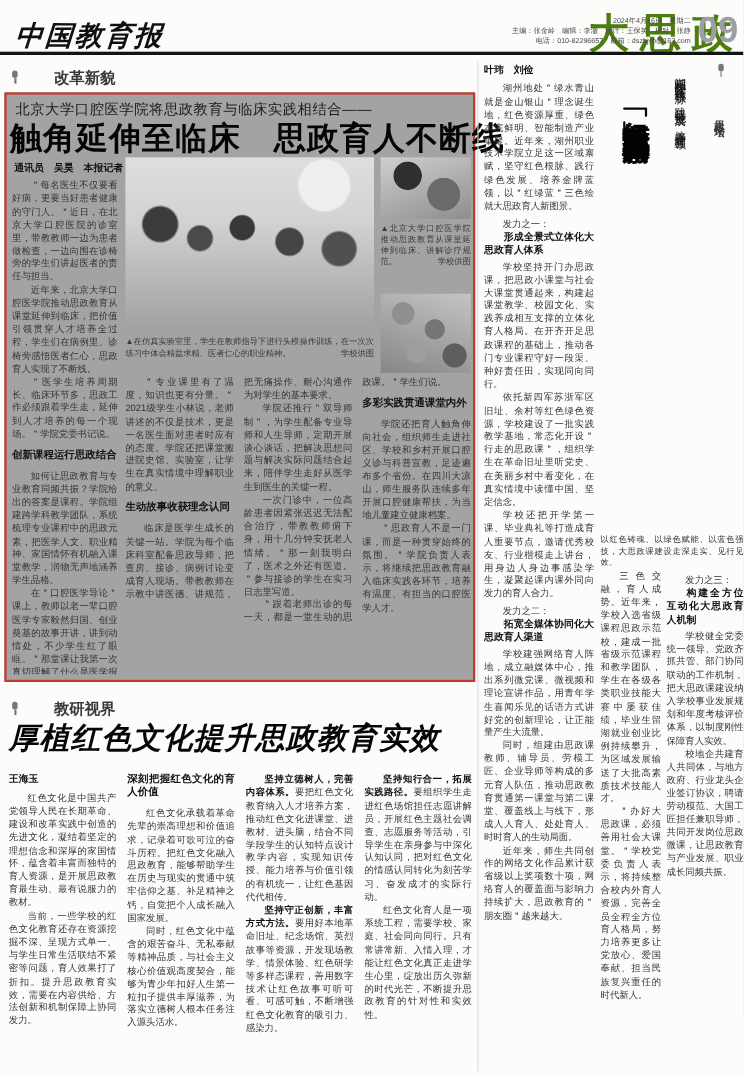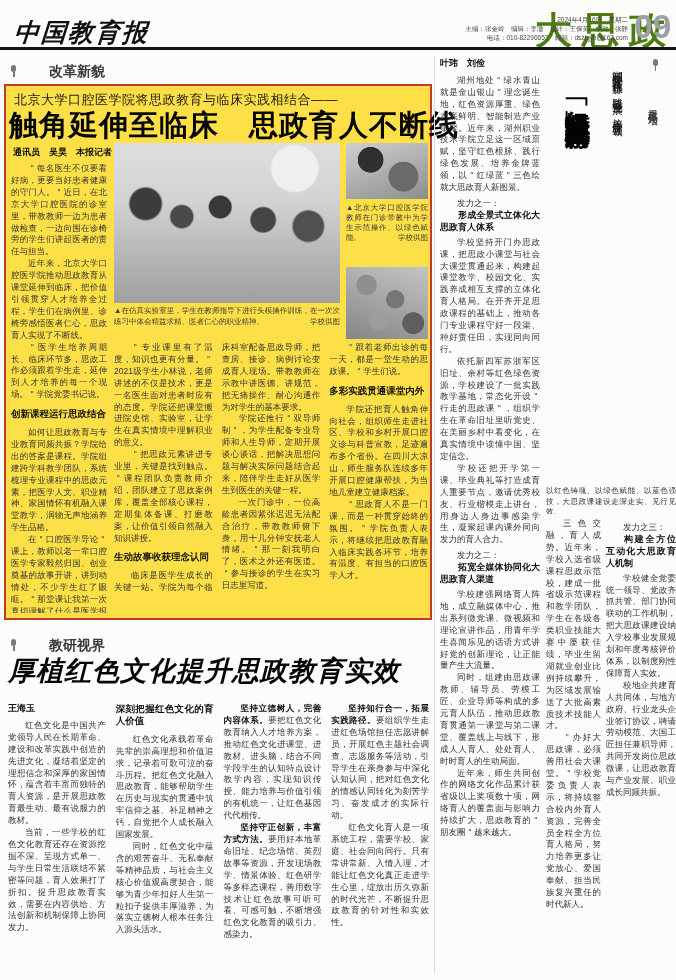--- a/index.html
+++ b/index.html
@@ -19,21 +19,21 @@
   .para { text-indent:2em; }
   .sub { font-weight:bold; font-size:9.5px; color:#111; margin:7px 0; text-indent:0; }
   .byl { font-weight:bold; font-size:9px; color:#111; margin-bottom:5px; }
   .lead-b { font-weight:bold; color:#111; }
   .micon { display:inline-block; position:relative; width:7px; height:13px; margin-right:4px; vertical-align:-2px; }
   .micon::before { content:''; position:absolute; left:1px; top:0; width:5px; height:7px; background:#787878; border-radius:2.5px; }
   .micon::after { content:''; position:absolute; left:3px; top:7px; width:1.5px; height:5px; background:#787878; box-shadow:-2px 4px 0 -1.2px #787878, 2px 4px 0 -1.2px #787878; }
   .label-txt { font-size:14px; font-weight:bold; color:#3a3a3a;padding-left:28px; }
 
   
-  .red-box { position:absolute; left:4px; top:84px; width:428px; height:536px; border:2px solid #c5392b; background:#fde047; }
+  .red-box { position:absolute; left:4px; top:84px; width:428px; height:536px; border:2px solid #c5392b; background:#a3a3a3; }
   .m-label { position:absolute; left:10px; top:62px; }
   .m-shoulder { position:absolute; left:8px; top:5px; font-size:13px; color:#1b1b1b; letter-spacing:0.5px; }
   .m-headline { position:absolute; left:3px; top:20px; font-size:29px; font-weight:bold; letter-spacing:1px; white-space:nowrap; color:#050505; }
   .m-byline { position:absolute; left:7px; top:60px; }
   .m-col1 { position:absolute; left:5px; top:77px; width:96px; height:450px; overflow:hidden; }
   .photo { background-color:#c9c9c9; }
   .photo-a { position:absolute; left:108px; top:57px; width:226px; height:160px;
     background:
       radial-gradient(circle at 80% 16%, #efefef 0 10%, rgba(0,0,0,0) 11%),
       radial-gradient(circle at 14% 38%, #3c3c3c 0 7%, rgba(0,0,0,0) 8%),
@@ -107,32 +107,31 @@
       <p class="para">近年来，北京大学口腔医学院推动思政教育从课堂延伸到临床，把价值引领贯穿人才培养全过程，学生们在病例里、诊椅旁感悟医者仁心，思政育人实现了不断线。</p>
       <p class="para">＂医学生培养周期长、临床环节多，思政工作必须跟着学生走，延伸到人才培养的每一个现场。＂学院党委书记说。</p>
       <div class="sub">创新课程运行思政结合</div>
       <p class="para">如何让思政教育与专业教育同频共振？学院给出的答案是课程。学院组建跨学科教学团队，系统梳理专业课程中的思政元素，把医学人文、职业精神、家国情怀有机融入课堂教学，润物无声地涵养学生品格。</p>
       <p class="para">在＂口腔医学导论＂课上，教师以老一辈口腔医学专家毅然归国、创业奠基的故事开讲，讲到动情处，不少学生红了眼眶。＂那堂课让我第一次真切理解了什么是医学报国。＂一名学生说。</p>
     </div>
 
     <div class="photo photo-a"></div>
     <div class="photo photo-b"></div>
     <div class="cap-side">
-      <span>▲北京大学口腔医学院教师在门诊带教中为学生示范操作、以绿色赋能。</span>
+      <span>▲北京大学口腔医学院推动思政教育从课堂延伸到临床、讲解诊疗规范。</span>
       <span class="credit">学校供图</span>
     </div>
     <div class="photo photo-d"></div>
     <div class="cap-main">
       <span>▲在仿真实验室里，学生在教师指导下进行头模操作训练，在一次次练习中体会精益求精、医者仁心的职业精神。</span>
       <span class="credit">学校供图</span>
     </div>
 
     <div class="m-cols3 txt">
       <p class="para">＂专业课里有了温度，知识也更有分量。＂2021级学生小林说，老师讲述的不仅是技术，更是一名医生面对患者时应有的态度。学院还把课堂搬进院史馆、实验室，让学生在真实情境中理解职业的意义。</p>
-      <p class="para">＂把思政元素讲进专业里，关键是找到触点。＂课程团队负责教师介绍，团队建立了思政案例库，覆盖全部核心课程，定期集体备课、打磨教案，让价值引领自然融入知识讲授。</p>
       <div class="sub">生动故事收获理念认同</div>
       <p class="para">临床是医学生成长的关键一站。学院为每个临床科室配备思政导师，把查房、接诊、病例讨论变成育人现场。带教教师在示教中讲医德、讲规范，把无痛操作、耐心沟通作为对学生的基本要求。</p>
       <p class="para">学院还推行＂双导师制＂，为学生配备专业导师和人生导师，定期开展谈心谈话，把解决思想问题与解决实际问题结合起来，陪伴学生走好从医学生到医生的关键一程。</p>
       <p class="para">一次门诊中，一位高龄患者因紧张迟迟无法配合治疗，带教教师俯下身，用十几分钟安抚老人情绪。＂那一刻我明白了，医术之外还有医道。＂参与接诊的学生在实习日志里写道。</p>
       <p class="para">＂跟着老师出诊的每一天，都是一堂生动的思政课。＂学生们说。</p>
       <div class="sub">多彩实践贯通课堂内外</div>
       <p class="para">学院还把育人触角伸向社会，组织师生走进社区、学校和乡村开展口腔义诊与科普宣教，足迹遍布多个省份。在四川大凉山，师生服务队连续多年开展口腔健康帮扶，为当地儿童建立健康档案。</p>
       <p class="para">＂思政育人不是一门课，而是一种贯穿始终的氛围。＂学院负责人表示，将继续把思政教育融入临床实践各环节，培养有温度、有担当的口腔医学人才。</p>
     </div>
   </div>

